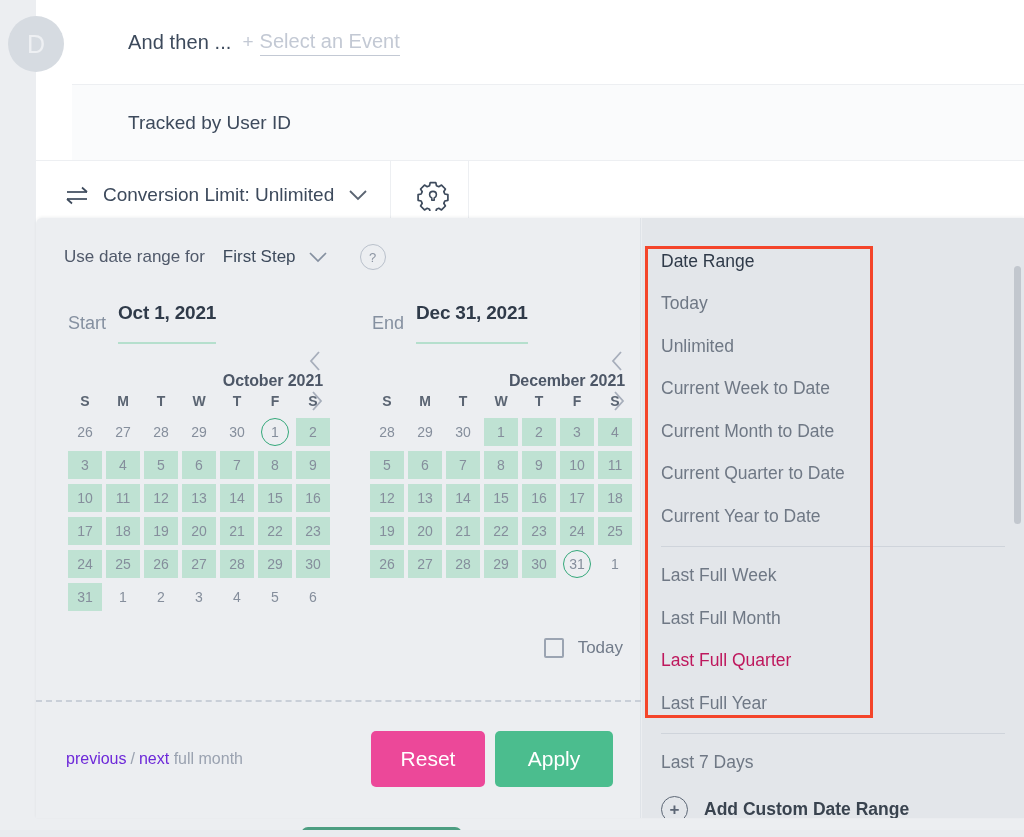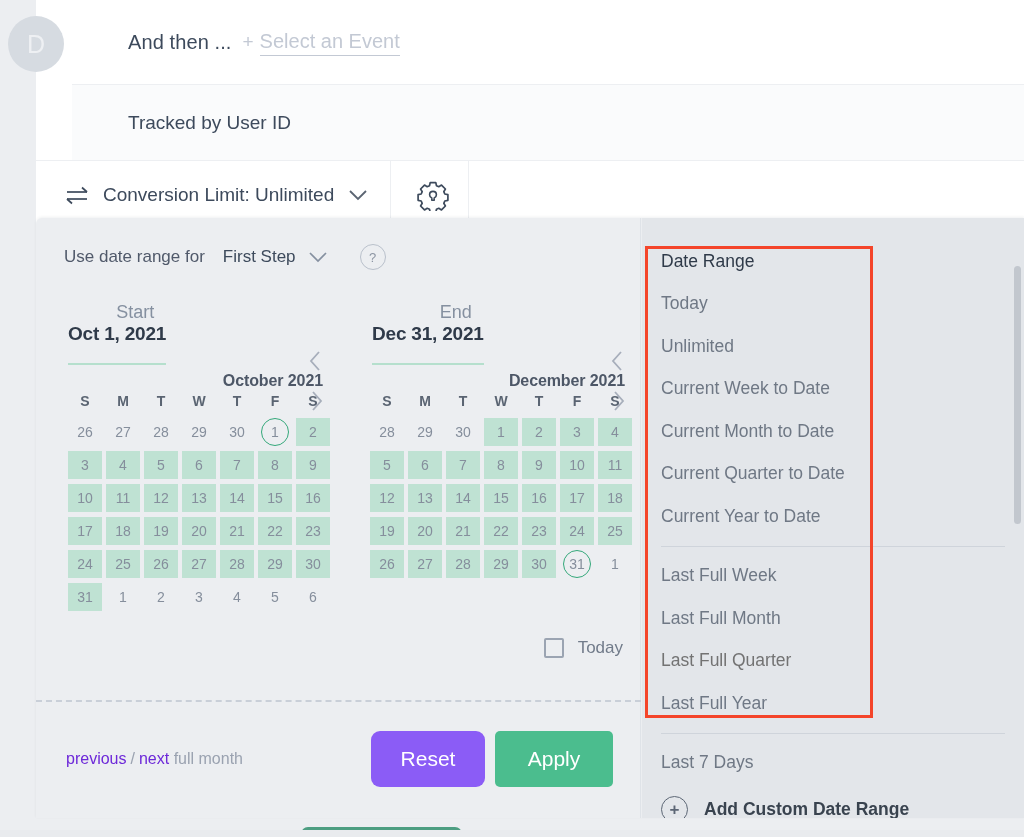--- a/index.html
+++ b/index.html
@@ -112,21 +112,21 @@
   .help-circle {
     margin-left: 32px;
     width: 26px; height: 26px; border-radius: 50%;
     border: 1px solid #b9c0cb;
     display: flex; align-items: center; justify-content: center;
     font-size: 13px; color: #8c95a3;
   }
 
   .date-heads { position: absolute; left: 0; top: 84px; width: 605px; }
   .date-head {
-    position: absolute; display: flex; align-items: flex-end; flex-direction: column;
+    position: absolute; display: flex; align-items: center;
   }
   .dh-start { left: 32px; }
   .dh-end   { left: 336px; }
   .dh-label { font-size: 18px; color: #8590a0; margin-right: 12px; }
   .dh-value {
     font-size: 19px; color: #2f3a49; font-weight: bold;
     border-bottom: 2px solid #b5dfcd; padding-bottom: 18px;
     letter-spacing: -.2px;
   }
 
@@ -204,36 +204,36 @@
     display: flex; gap: 10px;
   }
   .btn {
     border: none; border-radius: 5px;
     font-size: 21px; color: #ffffff;
     font-family: "Liberation Sans", sans-serif;
     padding: 0 22px; height: 56px;
     display: flex; align-items: center; justify-content: center;
     cursor: pointer;
   }
-  .btn-reset { background: #8b5cf6; min-width: 114px; border-radius: 9px; }
+  .btn-reset { background: #ec4899; min-width: 114px; }
   .btn-apply { background: #4bbd8e; min-width: 118px; }
 
   
   .list-pane {
     position: absolute; left: 606px; top: 0; width: 382px; height: 600px;
     background: #e3e6ea;
     padding-top: 22px;
   }
   .list-item {
     height: 42.5px; display: flex; align-items: center;
     padding-left: 19px;
     font-size: 17.5px; color: #6f7885;
   }
   .list-item.head { color: #2f3a49; }
-  .list-item.active { color: #737373; }
+  .list-item.active { color: #be185d; }
   .list-sep {
     height: 1px; background: #cfd4db; margin: 8px 19px 8px 19px;
   }
   .add-custom {
     display: flex; align-items: center; padding-left: 19px;
     height: 50px; font-size: 17.5px; color: #39434f; font-weight: bold;
   }
   .plus-circle {
     width: 27px; height: 27px; border-radius: 50%;
     border: 1.6px solid #5c6675;

